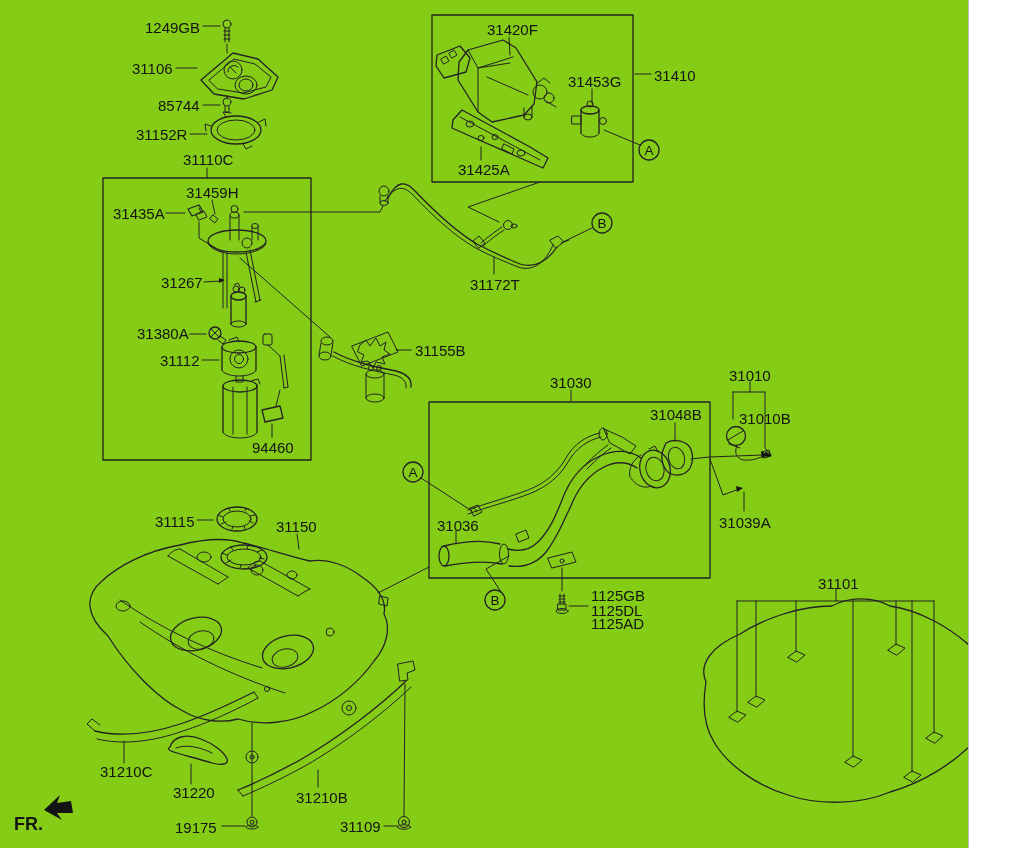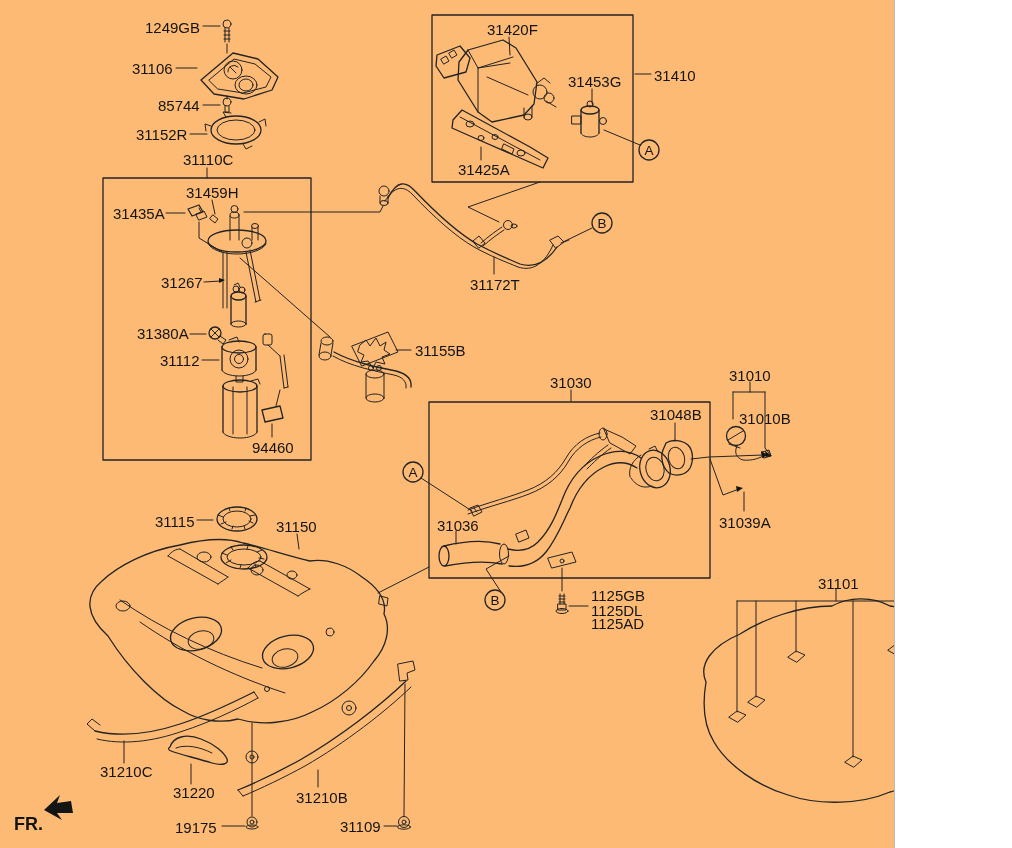--- a/index.html
+++ b/index.html
@@ -1,16 +1,16 @@
 <!DOCTYPE html>
 <html><head>
 <meta charset="utf-8">
 <style>
   html,body{margin:0;padding:0;background:#fff;}
-  .stage{position:relative;width:894px;height:848px;background:#fdba74;outline:1px solid #b9b9b9;overflow:hidden;text-align:center;}
+  .stage{position:relative;width:968px;height:848px;background:#84cc16;outline:1px solid #b9b9b9;overflow:hidden;text-align:center;}
   svg{position:absolute;inset:0;}
   .ln{fill:none;stroke:#232323;stroke-width:1.3;stroke-linecap:round;stroke-linejoin:round;}
   .thin{stroke-width:1;}
   .blk{fill:#141414;stroke:none;}
   text{font-family:"Liberation Sans",sans-serif;font-size:15px;fill:#141414;}
   .mk{font-size:13.5px;text-anchor:middle;}
   .fr{font-weight:bold;font-size:18px;}
 </style>
 </head>
 <body>

